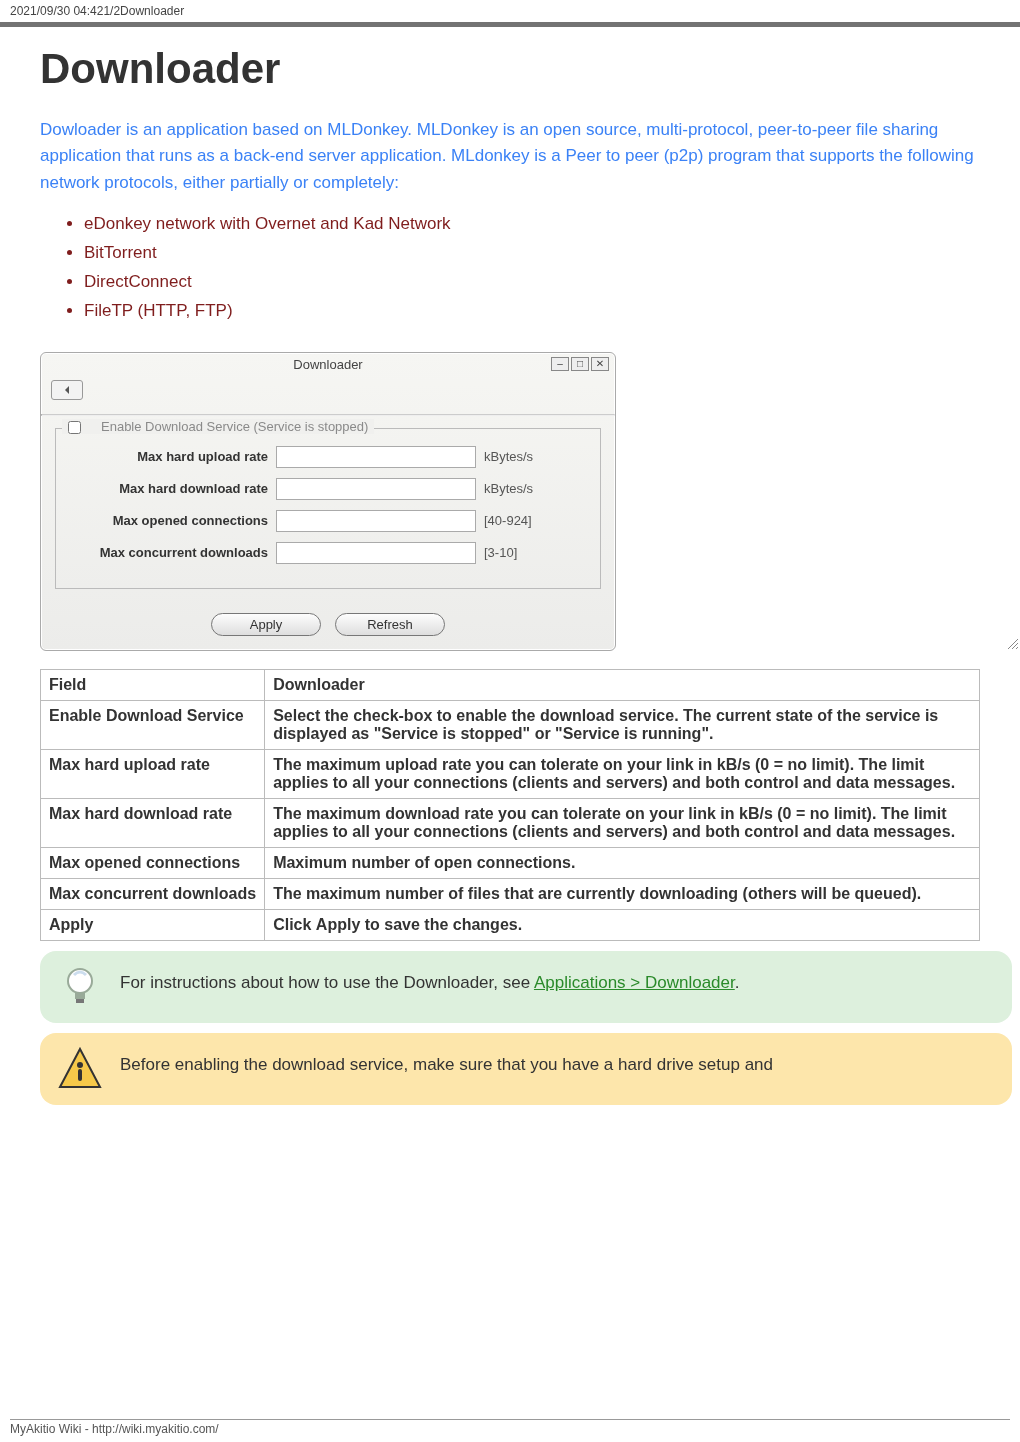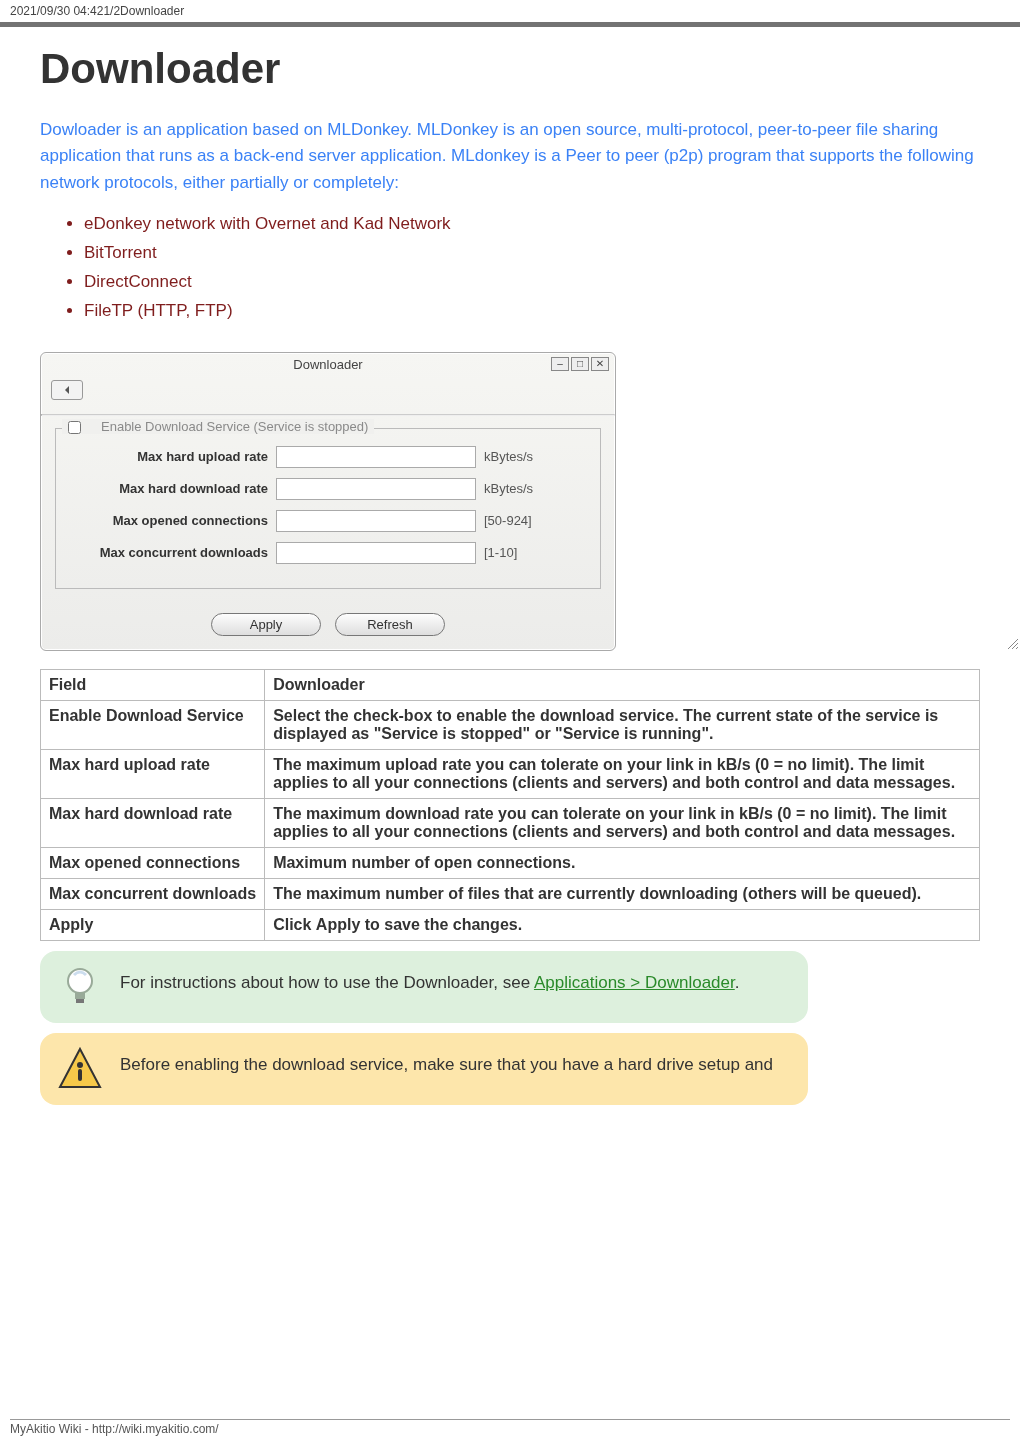--- a/index.html
+++ b/index.html
@@ -168,21 +168,21 @@
   font-weight: bold;
   white-space: nowrap;
   width: 220px;
 }
 .data-table tr.hdr th {
   font-weight: bold;
 }
 
 .note-box {
   margin: 10px 40px;
-  width: 768px;
+  width: 972px;
   border-radius: 16px;
   padding: 22px 18px 6px 80px;
   font-size: 17px;
   color: #333;
   position: relative;
   min-height: 72px;
 }
 .note-tip { background: #ddf0dd; }
 .note-warn { background: #fde6ab; }
 .note-icon {
@@ -257,26 +257,26 @@
       <div class="suf">kBytes/s</div>
     </div>
     <div class="form-row">
       <div class="lab">Max hard download rate</div>
       <div class="inp"></div>
       <div class="suf">kBytes/s</div>
     </div>
     <div class="form-row">
       <div class="lab">Max opened connections</div>
       <div class="inp"></div>
-      <div class="suf">[50-924]</div>
+      <div class="suf">[40-924]</div>
     </div>
     <div class="form-row">
       <div class="lab">Max concurrent downloads</div>
       <div class="inp"></div>
-      <div class="suf">[1-10]</div>
+      <div class="suf">[3-10]</div>
     </div>
   </div>
   <div class="dlg-buttons">
     <div class="b">Apply</div>
     <div class="b">Refresh</div>
   </div>
   <svg class="dlg-resize" viewBox="0 0 12 12">
     <path d="M2 12 L12 2 M6 12 L12 6 M10 12 L12 10" stroke="#888" stroke-width="1" fill="none"></path>
   </svg>
 </div>

